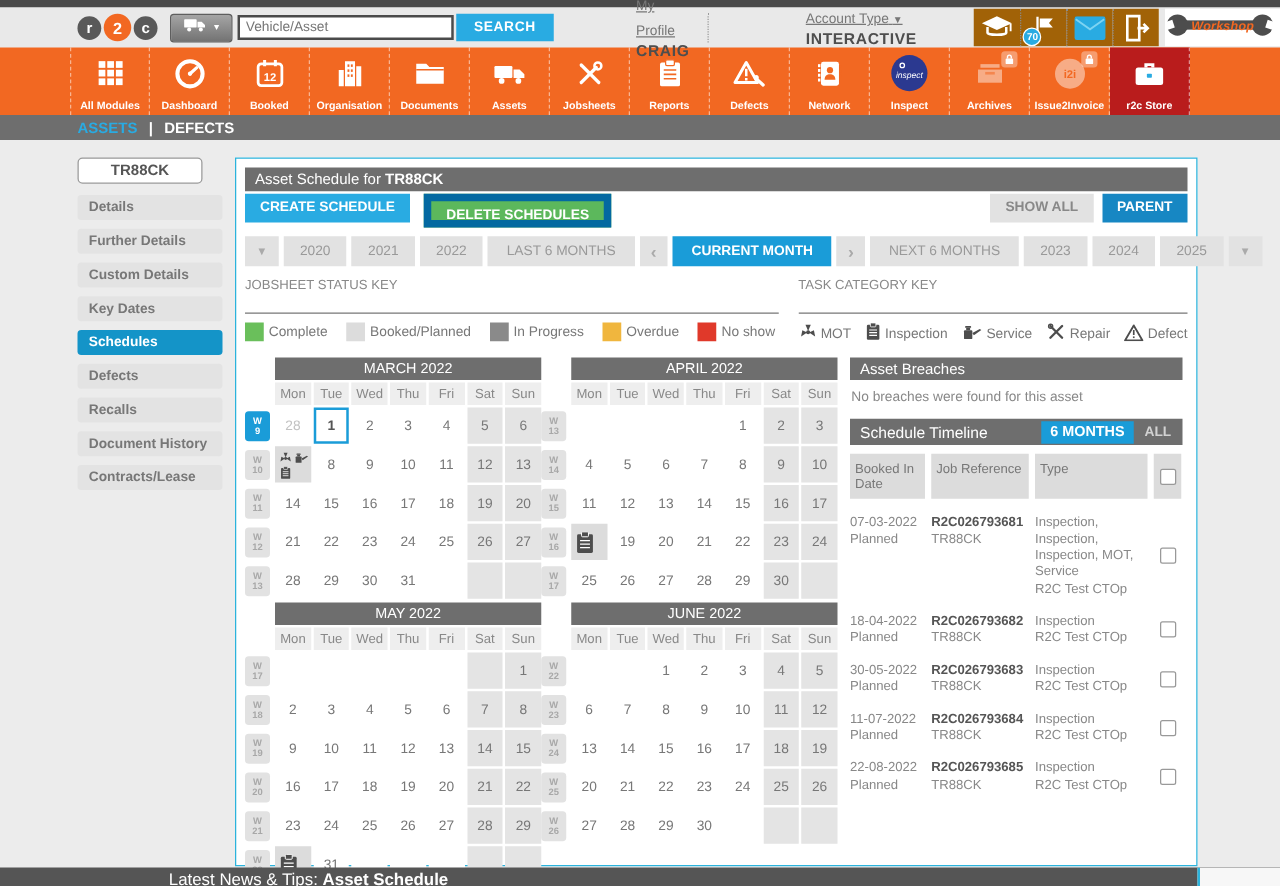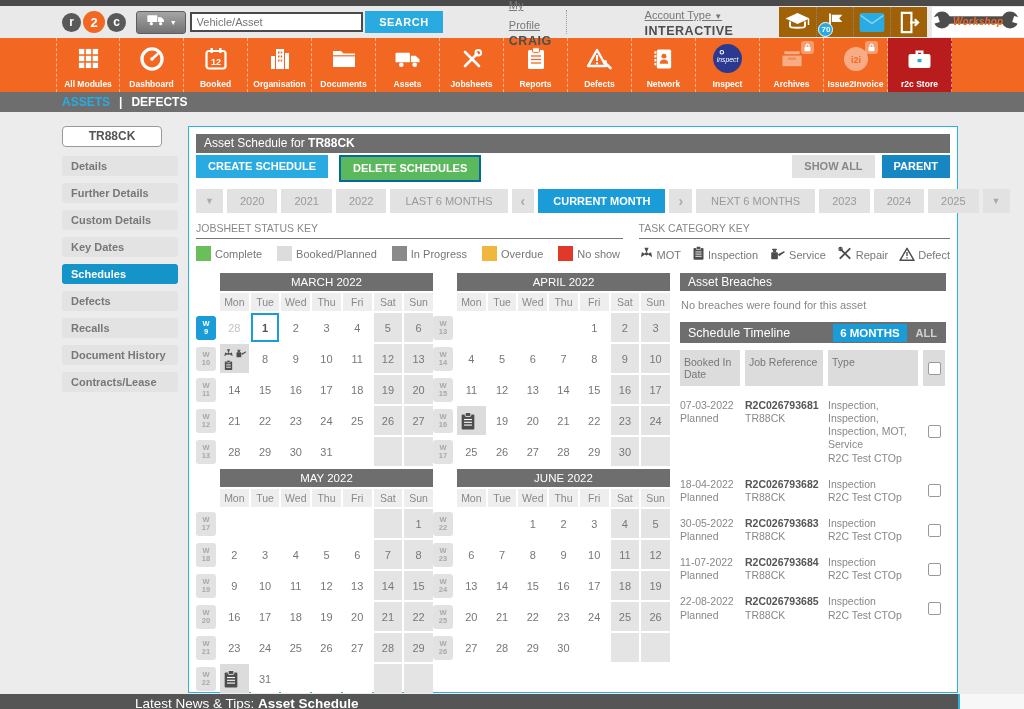--- a/index.html
+++ b/index.html
@@ -67,36 +67,36 @@
                font-size:11px; font-weight:bold; color:#777; line-height:20px; padding-left:9px; cursor:pointer; }
   .side-item.active { background:#1494c8; color:#fff; }
 
   .panel { margin-left:6px; width:770px; height:567px; background:#fff; border:1px solid #2bb3dc;
            padding:7px; position:relative; }
   .panel-title { height:19px; background:#6e6e6e; color:#fff; font-size:12px; line-height:19px;
                  padding-left:8px; margin-bottom:2px; }
   .actions { display:flex; margin-bottom:7px; height:27px; }
   .btn { font-size:11px; font-weight:bold; height:23px; line-height:23px; padding:0 12px; border:none; cursor:pointer; }
   .btn-create { background:#29abe2; color:#fff; }
-  .btn-delete { background:#5cb85c; color:#fff; border:2px solid #0369a1; height:27px; line-height:23px; margin-left:11px; }
+  .btn-delete { background:#5cb85c; color:#fff; border:6px solid #0369a1; height:27px; line-height:23px; margin-left:11px; }
   .btn-showall { background:#e2e2e2; color:#888; margin-left:auto; }
   .btn-parent { background:#1787c3; color:#fff; margin-left:7px; }
 
   .yearnav { display:flex; gap:4px; margin-bottom:9px; }
   .ybtn { background:#e2e2e2; color:#999; font-size:11px; height:24px; line-height:24px; padding:0 13px;
           cursor:pointer; white-space:nowrap; }
   .ybtn.chev { padding:0 9px; color:#aaa; font-size:9px; }
   .ybtn.arr { padding:0 9px; color:#aaa; font-size:14px; font-weight:bold; }
   .ybtn.wide { padding:0 15px; }
   .ybtn.current { background:#1a9cd8; color:#fff; font-weight:bold; }
 
   .keys { display:flex; margin-bottom:10px; }
   .key-left { width:438px; }
   .key-right { flex:1; margin-left:16px; }
-  .key-title { font-size:10.5px; color:#888; border-bottom:1px solid #777; padding-bottom:4px; margin-bottom:7px; }
+  .key-title { font-size:10.5px; color:#888; border-bottom:1px solid #777; padding-bottom:16px; margin-bottom:7px; }
   .legend { display:flex; align-items:center; gap:15px; }
   .leg-item { display:flex; align-items:center; gap:4px; font-size:11px; color:#777; }
   .swatch { width:15px; height:15px; }
   .cat-legend { gap:11px; }
   .cat-legend .leg-item { gap:3px; }
 
   .grid-area { display:flex; }
   .cal-col { width:237px; }
   .cal { margin-bottom:3px; }
   .cal-title { height:18px; background:#6e6e6e; color:#fff; font-size:11.5px; text-align:center;

